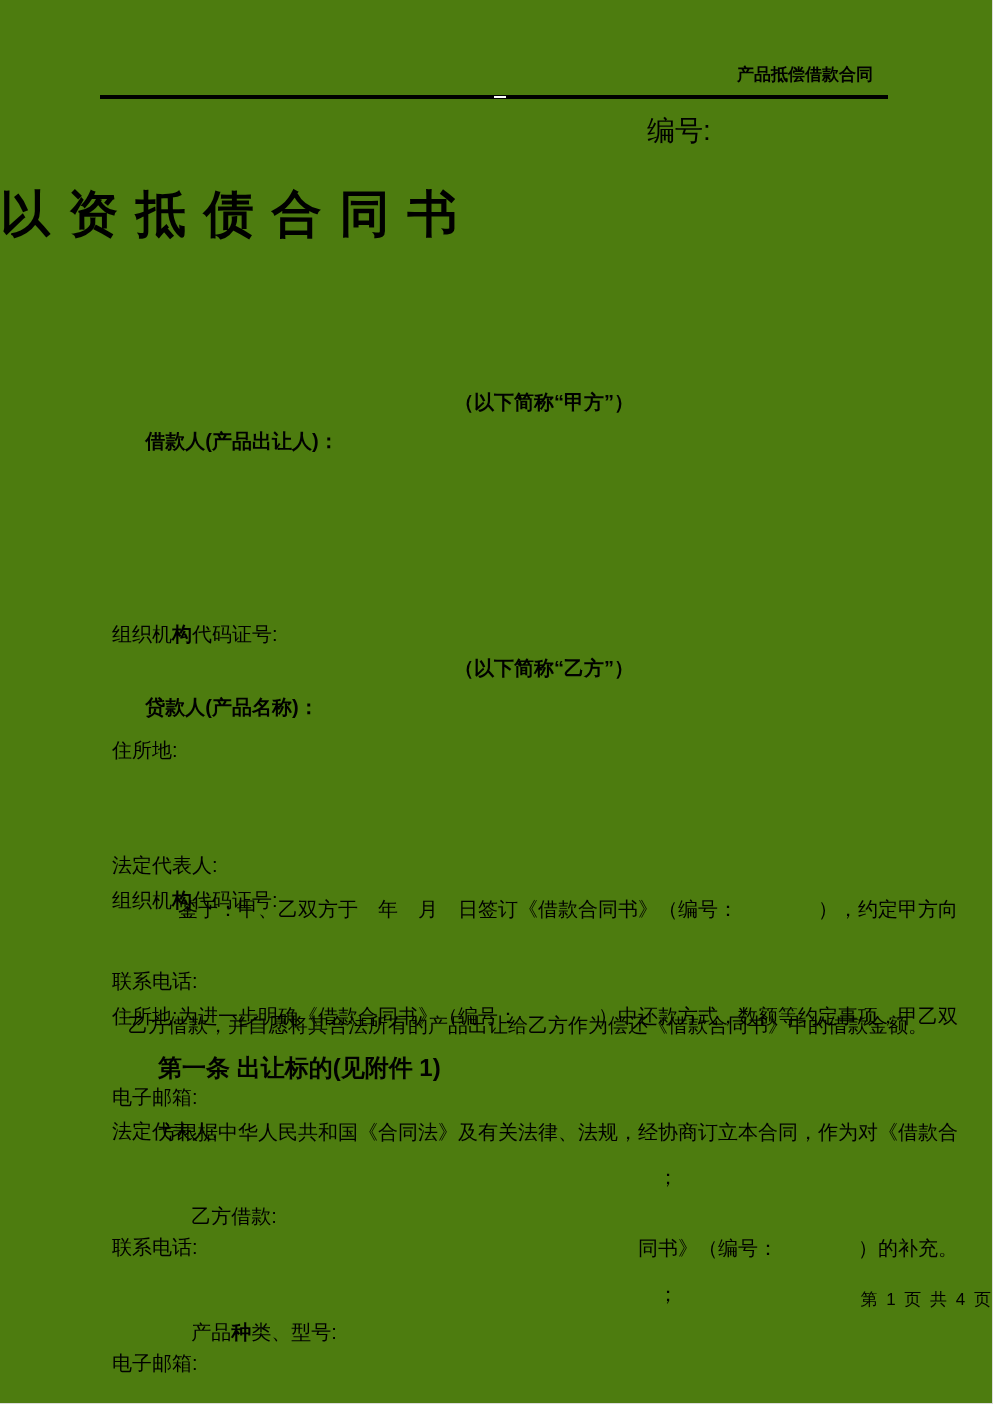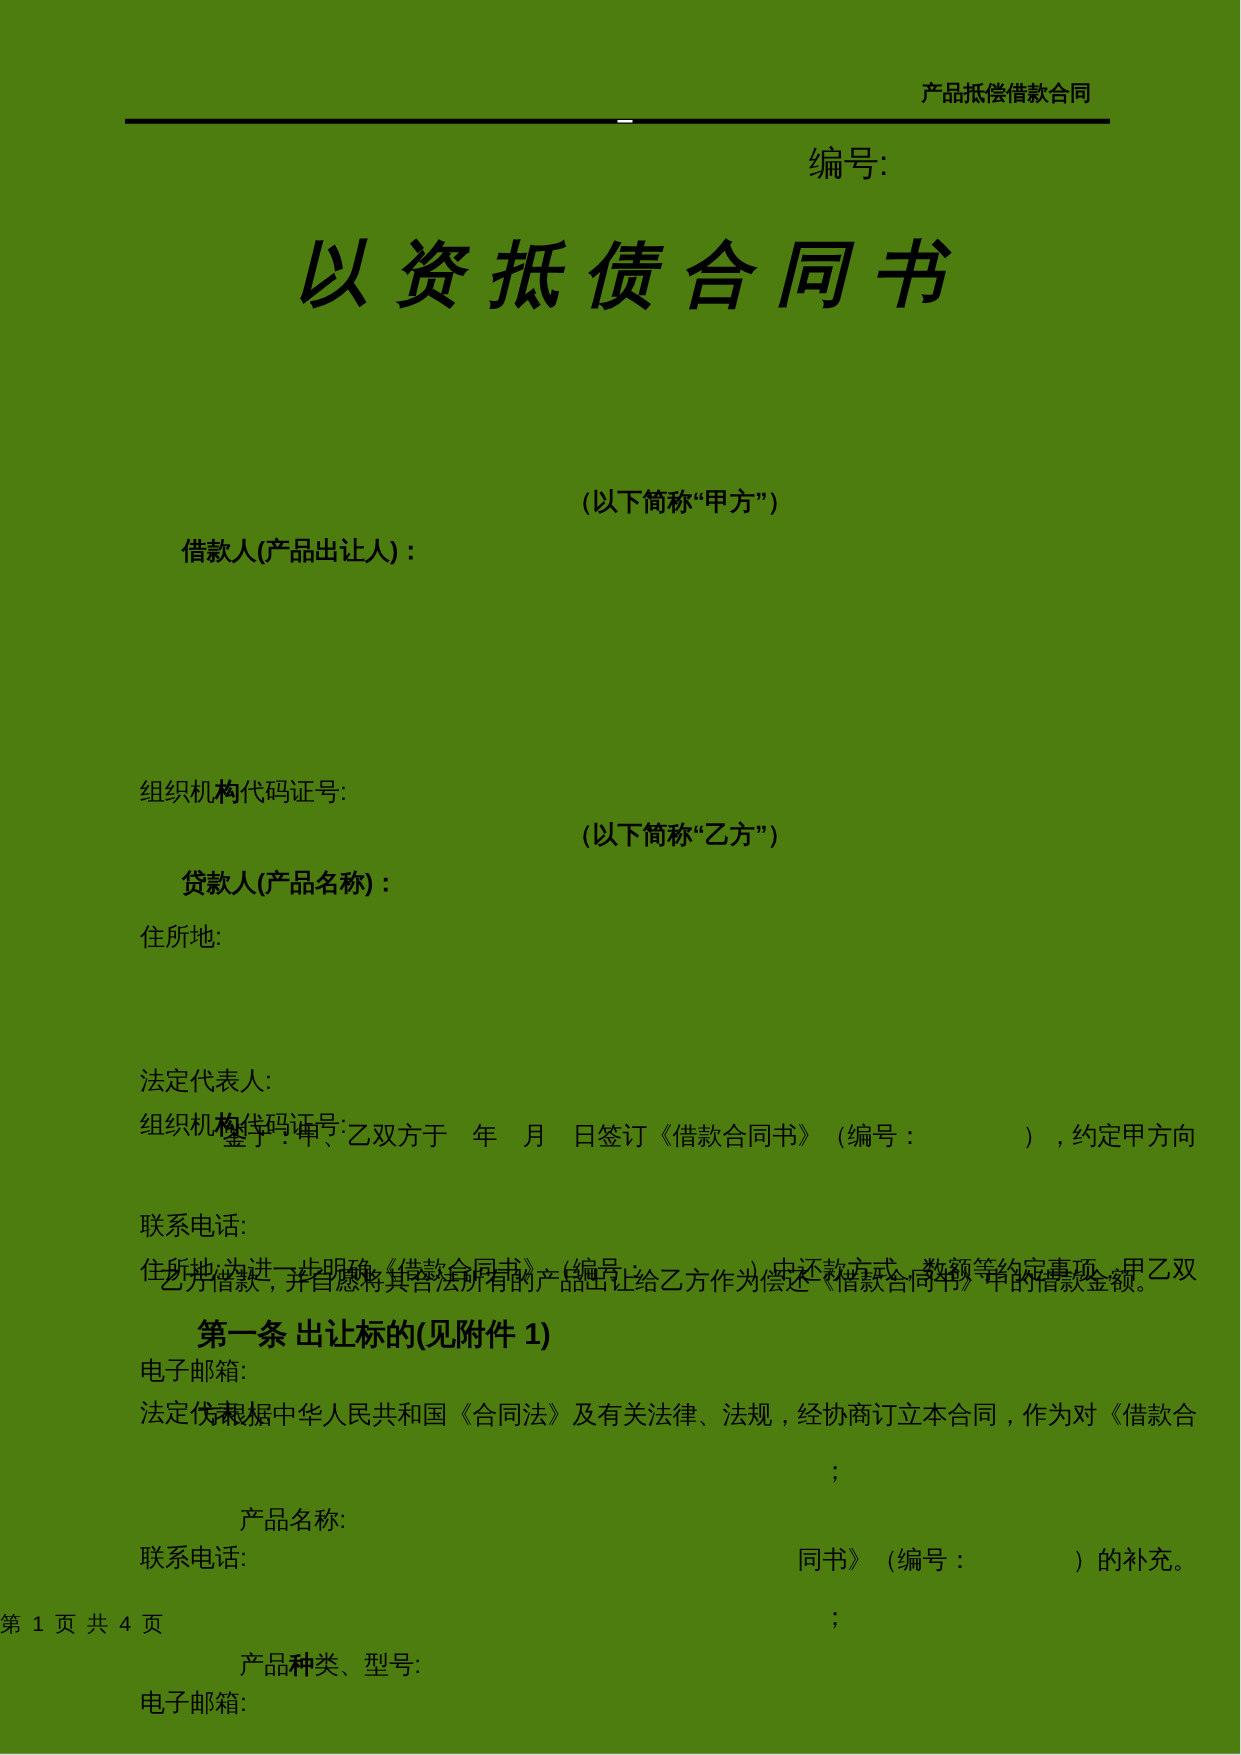--- a/index.html
+++ b/index.html
@@ -25,25 +25,24 @@
     position:absolute;top:1px;left:394px;width:12px;height:2px;
     background:#fff;
   }
   .doc-no{
     position:absolute;top:116px;left:647px;
     font-size:28px;font-weight:normal;line-height:30px;
   }
   
   .doc-title{
     position:absolute;top:181px;left:0;width:100%;
-    text-align:center;
-    font-size:57px;font-weight:bold;
+    text-align:left;
+    font-size:50px;font-weight:bold;
     letter-spacing:2px;
     white-space:pre;
-    font-style:italic;
   }
   
   .party{
     position:absolute;left:112px;
     font-size:20px;line-height:38.6px;
     white-space:pre;
   }
   .party-a{top:306px;}
   .party-b{top:572px;}
   .party-heading{position:relative;font-weight:bold;}
@@ -68,21 +67,21 @@
   .products{
     position:absolute;left:112px;top:1081px;
     font-size:20px;line-height:38.7px;
     white-space:pre;
   }
   .product-row{position:relative;padding-left:46px;height:38.7px;}
   .row-end{position:absolute;left:546px;top:0;}
   
   .page-footer{
     position:absolute;top:1288px;left:0;width:100%;
-    text-align:left;font-size:17px;letter-spacing:2px;
+    text-align:right;font-size:17px;letter-spacing:2px;
   }
 </style>
 </head>
 <body>
 
 <div class="page">
 
   <div class="hdr-note">产品抵偿借款合同</div>
 
   <div class="hdr-rule">
@@ -125,21 +124,21 @@
   <div class="para para-purpose">
     <span class="line">为进一步明确《借款合同书》（编号：　　　　）中还款方式，数额等约定事项，甲乙双</span>
     <span class="line">方根据中华人民共和国《合同法》及有关法律、法规，经协商订立本合同，作为对《借款合</span>
     <span class="line">同书》（编号：　　　　）的补充。</span>
   </div>
 
   <div class="section-heading">第一条 出让标的(见附件 1)</div>
 
   <div class="products">
     <div class="product-row">
-      <span>产品名称:</span><span class="row-end">；</span>
+      <span>乙方借款:</span><span class="row-end">；</span>
     </div>
     <div class="product-row">
       <span>产品</span><span class="b">种</span><span>类、型号:</span><span class="row-end">；</span>
     </div>
     <div class="product-row">
       <span class="row-end">；</span>
     </div>
     
     
   </div>

